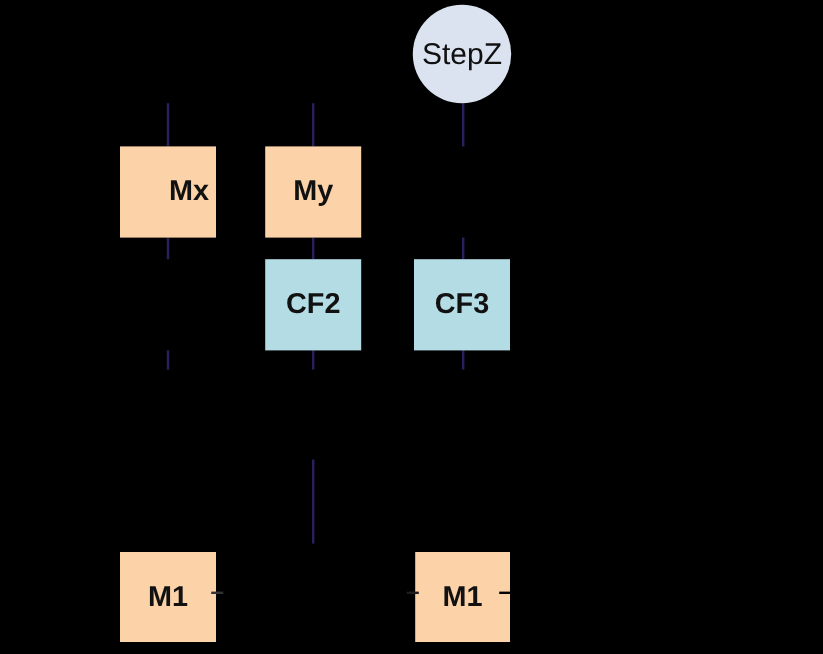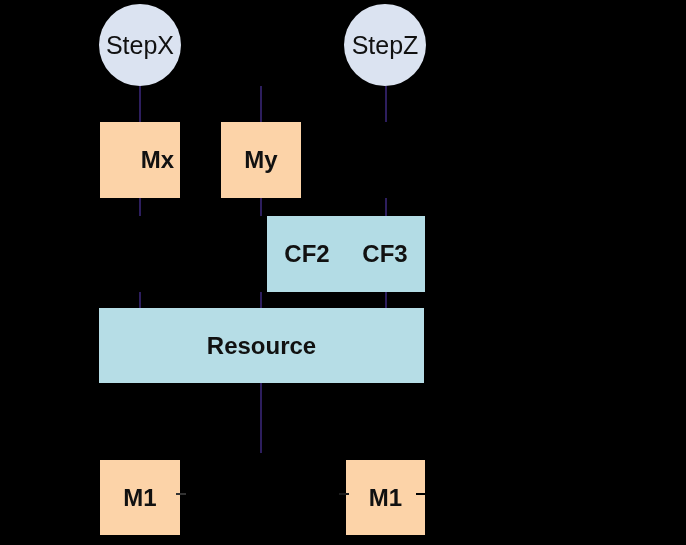--- a/index.html
+++ b/index.html
@@ -89,21 +89,21 @@
   }
 
   
   #node-stepx    { left: 99px;  top: 4px; }
   #node-stepy    { left: 220px; top: 4px; }
   #node-stepz    { left: 344px; top: 4px; }
   #node-mx       { left: 100px; top: 122px; padding-left: 35px; }
   #node-my       { left: 221px; top: 122px; }
   #node-mz       { left: 345px; top: 122px; }
   #node-cf1      { left: 100px; top: 216px; }
-  #node-cf2      { left: 221px; top: 216px; margin-left: 46px; }
+  #node-cf2      { left: 221px; top: 216px; }
   #node-cf3      { left: 345px; top: 216px; }
   #node-resource { left: 99px;  top: 308px; width: 325px; height: 75px; }
   #node-m1-left  { left: 100px; top: 460px; width: 80px; height: 75px; }
   #node-step1    { left: 220px; top: 453px; }
   #node-m1-right { left: 346px; top: 460px; width: 79px; height: 75px; }
 
   
   #edge-stepx-mx      { left: 139px; top: 86px;  height: 36px; }
   #edge-stepy-my      { left: 260px; top: 86px;  height: 36px; }
   #edge-stepz-mz      { left: 385px; top: 86px;  height: 36px; }
@@ -132,44 +132,38 @@
   <div class="edge-v" id="edge-stepy-my"></div>
   <div class="edge-v" id="edge-stepz-mz"></div>
   <div class="edge-v" id="edge-mx-cf1"></div>
   <div class="edge-v" id="edge-my-cf2"></div>
   <div class="edge-v" id="edge-mz-cf3"></div>
   <div class="edge-v" id="edge-cf1-resource"></div>
   <div class="edge-v" id="edge-cf2-resource"></div>
   <div class="edge-v" id="edge-cf3-resource"></div>
   <div class="edge-v" id="edge-resource-step1"></div>
 
-  <div class="node step-circle" id="node-stepx">
-    <span>StepX</span>
-  </div>
   <div class="node step-circle" id="node-stepz">
     <span>StepZ</span>
   </div>
 
   <div class="node msg-box" id="node-mx">
     <span>Mx</span>
   </div>
   <div class="node msg-box" id="node-my">
     <span>My</span>
   </div>
 
   <div class="node cf-box" id="node-cf2">
     <span>CF2</span>
   </div>
   <div class="node cf-box" id="node-cf3">
     <span>CF3</span>
   </div>
 
-  <div class="node resource-box" id="node-resource">
-    <span>Resource</span>
-  </div>
 
   <div class="node msg-box" id="node-m1-left">
     <span>M1</span>
   </div>
   <div class="node msg-box" id="node-m1-right">
     <span>M1</span>
   </div>
 
   <div class="edge-h faint" id="stub-m1left-out"></div>
   <div class="arrow-right" id="arrow-into-step1-l"></div>

